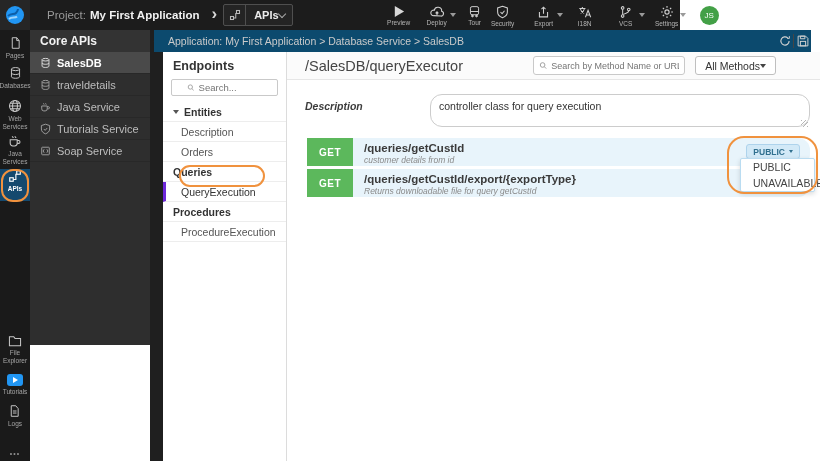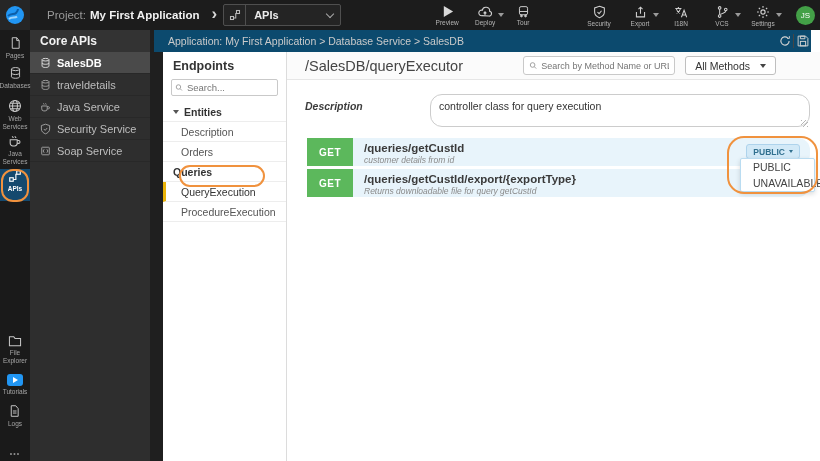--- a/index.html
+++ b/index.html
@@ -1,21 +1,21 @@
 <!DOCTYPE html>
 <html><head>
 <meta charset="utf-8">
 <style>
   * { box-sizing: border-box; margin: 0; padding: 0; }
   html,body { width: 820px; height: 461px; overflow: hidden; }
   body { font-family: "Liberation Sans", sans-serif; background: #fff; }
   .app { position: relative; width: 820px; height: 461px; background:#fff; }
 
   
-  .topbar { position:absolute; left:0; top:0; width:820px; height:30px; background:#1c1c1c; display:flex; align-items:center; z-index:5;}
+  .topbar { position:absolute; left:0; top:0; width:680px; height:30px; background:#1c1c1c; display:flex; align-items:center; z-index:5;}
   .logo-cell { width:30px; height:30px; background:#262626; display:flex; align-items:center; justify-content:center; flex:0 0 30px;}
   .proj { margin-left:17px; font-size:11.5px; color:#9a9a9a; white-space:nowrap;}
   .proj b { color:#f1f1f1; font-weight:bold; margin-left:4px; }
   .nav-chev { color:#d8d8d8; font-size:17px; margin:0 6px 2px 12px; font-weight:bold;}
   .ws-select { height:22px; width:118px; border:1px solid #4f4f4f; background:#242424; display:flex; align-items:center; border-radius:2px;}
   .ws-icon-cell { width:22px; height:100%; border-right:1px solid #4f4f4f; display:flex; align-items:center; justify-content:center; color:#b9b9b9;}
   .ws-label { font-size:11px; font-weight:bold; color:#ececec; margin-left:8px; flex:1;}
   .ws-caret { margin-right:7px; }
   .chev { display:inline-block; width:6px; height:6px; border-right:1.5px solid #a8a8a8; border-bottom:1.5px solid #a8a8a8; transform:rotate(45deg); margin-top:-3px;}
   .tb-actions { display:flex; margin-left:92px; gap:10px;}
@@ -34,54 +34,54 @@
   .ri-apis{height:32px; background:#14496e; width:30px;}
   .ri-apis .rlbl{ color:#fff; font-weight:bold;}
   .rail-bottom { position:absolute; left:0; top:305px; width:30px; display:flex; flex-direction:column; align-items:center;}
   .rb-item { display:flex; flex-direction:column; align-items:center; color:#bdbdbd; margin-bottom:9px; cursor:pointer;}
   .rb-item .rlbl { font-size:6.5px; color:#a5a5a5; text-align:center; line-height:1.2; margin-top:2px;}
   .rail-dots { position:absolute; bottom:4px; left:0; width:30px; text-align:center; color:#8f8f8f; font-size:7px; letter-spacing:1px; cursor:pointer;}
   .tut-icon { width:16px; height:12px; background:#2196f3; border-radius:3px; display:flex; align-items:center; justify-content:center;}
   .tut-play { width:0; height:0; border-top:3px solid transparent; border-bottom:3px solid transparent; border-left:5px solid #fff;}
 
   
-  .core { position:absolute; left:30px; top:30px; width:120px; height:431px; background:#2e2e2e; z-index:3;}
+  .core { position:absolute; left:30px; top:30px; width:120px; height:315px; background:#2e2e2e; z-index:3;}
   .core-hd { height:22px; display:flex; align-items:center; padding-left:10px; font-size:12px; font-weight:bold; color:#f2f2f2; background:#333;}
   .core-item { height:22px; display:flex; align-items:center; gap:6px; padding-left:10px; font-size:11px; color:#bdbdbd; border-bottom:1px solid #282828; cursor:pointer;}
   .core-item.sel { background:#4a4a4a; color:#fff; font-weight:bold;}
 
   
   .strip { position:absolute; left:150px; top:30px; width:13px; height:431px; background:#1f1f1f; z-index:3;}
   .collapse-btn { height:22px; display:flex; align-items:center; justify-content:center; color:#c2c2c2; font-size:11px; cursor:pointer;}
 
   
   .crumb { position:absolute; left:154px; top:30px; width:657px; height:22px; background:#0c4a6e; display:flex; align-items:center; z-index:3;}
   .crumb-text { font-size:10.5px; color:#cacaca; margin-left:14px; white-space:nowrap;}
   .crumb-right { margin-left:auto; display:flex; align-items:center; height:100%;}
   .crumb-btn { width:17px; height:100%; display:flex; align-items:center; justify-content:center; color:#d2d2d2; cursor:pointer;}
   .crumb-div { width:1px; height:14px; background:#454545;}
 
   
   .endpoints { position:absolute; left:163px; top:52px; width:124px; height:409px; background:#fff; border-right:1px solid #dcdcdc; z-index:2;}
   .ep-title { padding:7px 10px 4px; font-size:12.5px; font-weight:bold; color:#333;}
-  .ep-search { margin:2px 8px 6px; height:17px; border:1px solid #c9c9c9; border-radius:2px; display:flex; align-items:center; padding:0 3px; gap:4px; background:#fff;}
+  .ep-search { margin:2px 8px 6px; height:17px; border:1px solid #c9c9c9; border-radius:2px; display:flex; align-items:center; padding:0 15px; gap:4px; background:#fff;}
   .ep-search input { border:none; outline:none; width:100%; font-size:9.5px; color:#555; font-family:"Liberation Sans",sans-serif;}
   .ep-row { height:20px; display:flex; align-items:center; border-bottom:1px solid #ededed; font-size:10.5px; cursor:pointer;}
   .ep-sec { padding-left:10px; font-weight:bold; color:#333; gap:5px;}
   .ep-item { padding-left:18px; color:#555;}
-  .ep-item.sel { border-left:3px solid #eab308; padding-left:15px; color:#333;}
+  .ep-item.sel { border-left:3px solid #6d28d9; padding-left:15px; color:#333;}
   .tri-ent { width:0; height:0; border-left:3.5px solid transparent; border-right:3.5px solid transparent; border-top:4.5px solid #555;}
 
   
   .main { position:absolute; left:287px; top:52px; width:533px; height:409px; background:#fff; z-index:1;}
   .main-titlebar { height:28px; background:#fbfbfb; border-bottom:1px solid #e6e6e6; display:flex; align-items:center; padding:0 44px 0 18px;}
   .main-title { font-size:14.5px; color:#454545;}
   .m-search { margin-left:auto; width:152px; height:19px; border:1px solid #c9c9c9; border-radius:3px; background:#fff; display:flex; align-items:center; padding:0 5px; gap:4px;}
   .m-search input { border:none; outline:none; width:100%; font-size:9px; color:#666; font-family:"Liberation Sans",sans-serif;}
-  .m-methods { margin-left:10px; height:19px; border:1px solid #bfbfbf; border-radius:3px; background:#fff; display:flex; align-items:center; gap:10px; padding:0 9px; font-size:10.5px; color:#333; cursor:pointer;}
+  .m-methods { margin-left:10px; height:19px; border:1px solid #bfbfbf; border-radius:3px; background:#fff; display:flex; align-items:center; gap:0; padding:0 9px; font-size:10.5px; color:#333; cursor:pointer;}
   .m-methods .tri-dn { border-top-color:#444; border-left-width:3.5px; border-right-width:3.5px; border-top-width:4.5px;}
 
   .desc-label { position:absolute; left:18px; top:48px; font-size:10.5px; font-weight:bold; color:#3c3c3c;font-style:italic;}
   .desc-area { position:absolute; left:143px; top:42px; right:10px; height:33px; border:1px solid #ccc; border-radius:12px; font-size:10.5px; color:#333; padding:5px 8px; resize:none; outline:none; font-family:"Liberation Sans",sans-serif; background:#fff;}
   .grip { position:absolute; right:12px; top:68px; width:7px; height:7px; background:repeating-linear-gradient(135deg,#b5b5b5 0 1px,transparent 1px 3px); pointer-events:none;}
 
   .ep-rowset { position:absolute; left:20px; right:10px; top:86px;}
   .api-row { position:relative; height:28px; background:#e8f4fb; margin-bottom:3px; display:flex; align-items:stretch; cursor:pointer;border-radius:12px;}
   .api-method { width:46px; background:#5cb85c; color:#fff; font-size:10px; font-weight:bold; display:flex; align-items:center; justify-content:center; letter-spacing:0.5px;}
   .api-texts { padding:3px 0 0 11px; display:flex; flex-direction:column; justify-content:center;}
@@ -290,21 +290,21 @@
           <path d="M10.5 7.5h1.6a1.6 1.6 0 0 1 0 3.2h-1.6"></path>
           <path d="M5 2.5c0 1 1 1 1 2M8 2.5c0 1 1 1 1 2"></path>
       </svg>
       <span>Java Service</span>
     </div>
     <div class="core-item">
       <svg class="ic" width="11" height="12" viewBox="0 0 16 16" fill="none" stroke="#9e9e9e" stroke-width="1.4">
         <path d="M8 1l6 2v5c0 4-3.2 6-6 7-2.8-1-6-3-6-7V3z"></path>
           <path d="M5.5 8l2 2 3-3.5"></path>
       </svg>
-      <span>Security Service</span>
+      <span>Tutorials Service</span>
     </div>
     <div class="core-item">
       <svg class="ic" width="11" height="12" viewBox="0 0 16 16" fill="none" stroke="#9e9e9e" stroke-width="1.4">
         <rect x="2.5" y="2.5" width="11" height="11" rx="1"></rect>
           <path d="M6 5.5 4.5 8 6 10.5M10 5.5 11.5 8 10 10.5"></path>
       </svg>
       <span>Soap Service</span>
     </div>
   </div>
 
@@ -344,20 +344,23 @@
     <div class="ep-row ep-sec">
       <span class="tri-ent"></span>
       <span>Entities</span>
     </div>
     <div class="ep-row ep-item">Description</div>
     <div class="ep-row ep-item">Orders</div>
     <div class="ep-row ep-sec">
       <span>Queries</span>
     </div>
     <div class="ep-row ep-item sel">QueryExecution</div>
+    <div class="ep-row ep-sec">
+      <span>Procedures</span>
+    </div>
     <div class="ep-row ep-item">ProcedureExecution</div>
   </div>
 
   <div class="main">
     <div class="main-titlebar">
       <span class="main-title">/SalesDB/queryExecutor</span>
       <div class="m-search">
         <svg class="ic" width="9" height="9" viewBox="0 0 16 16" fill="none" stroke="#9a9a9a" stroke-width="1.8">
           <circle cx="7" cy="7" r="4.5"></circle>
             <path d="M10.5 10.5 14 14"></path>

